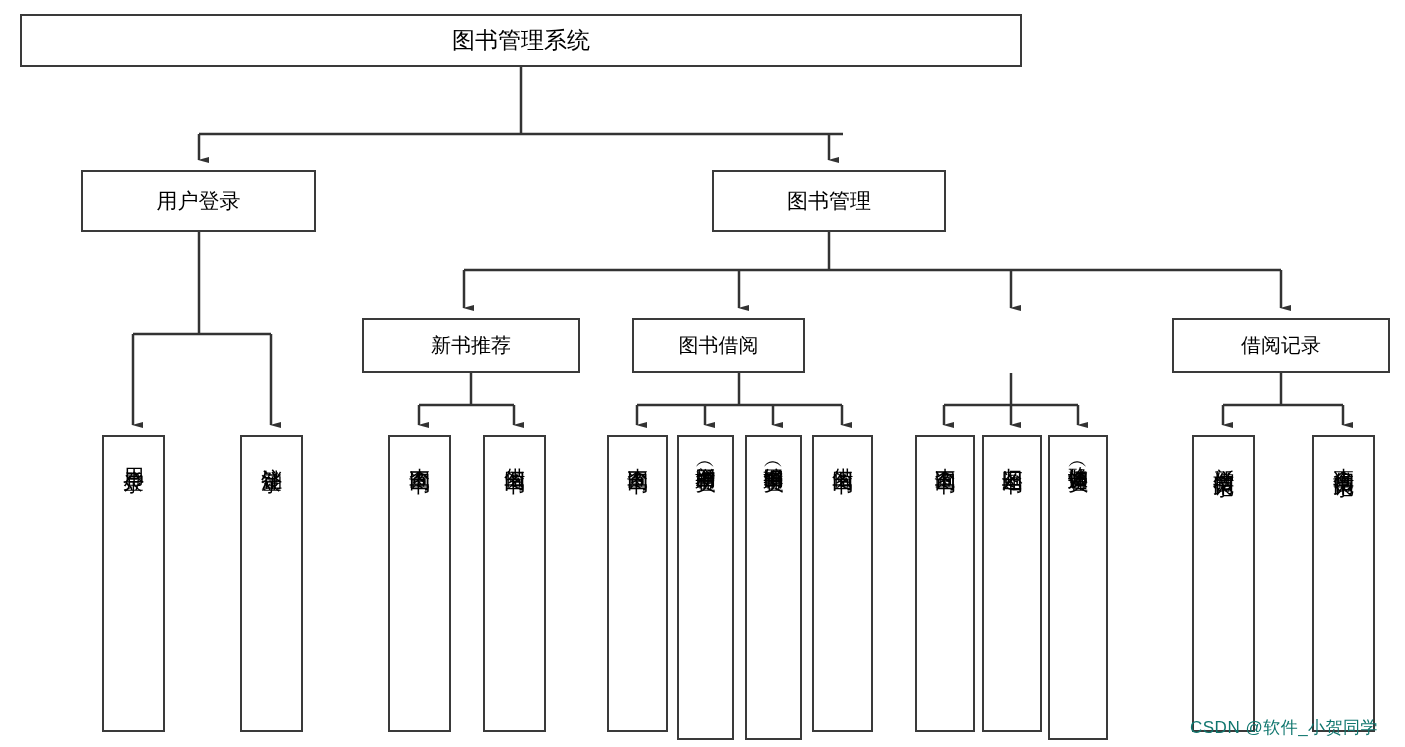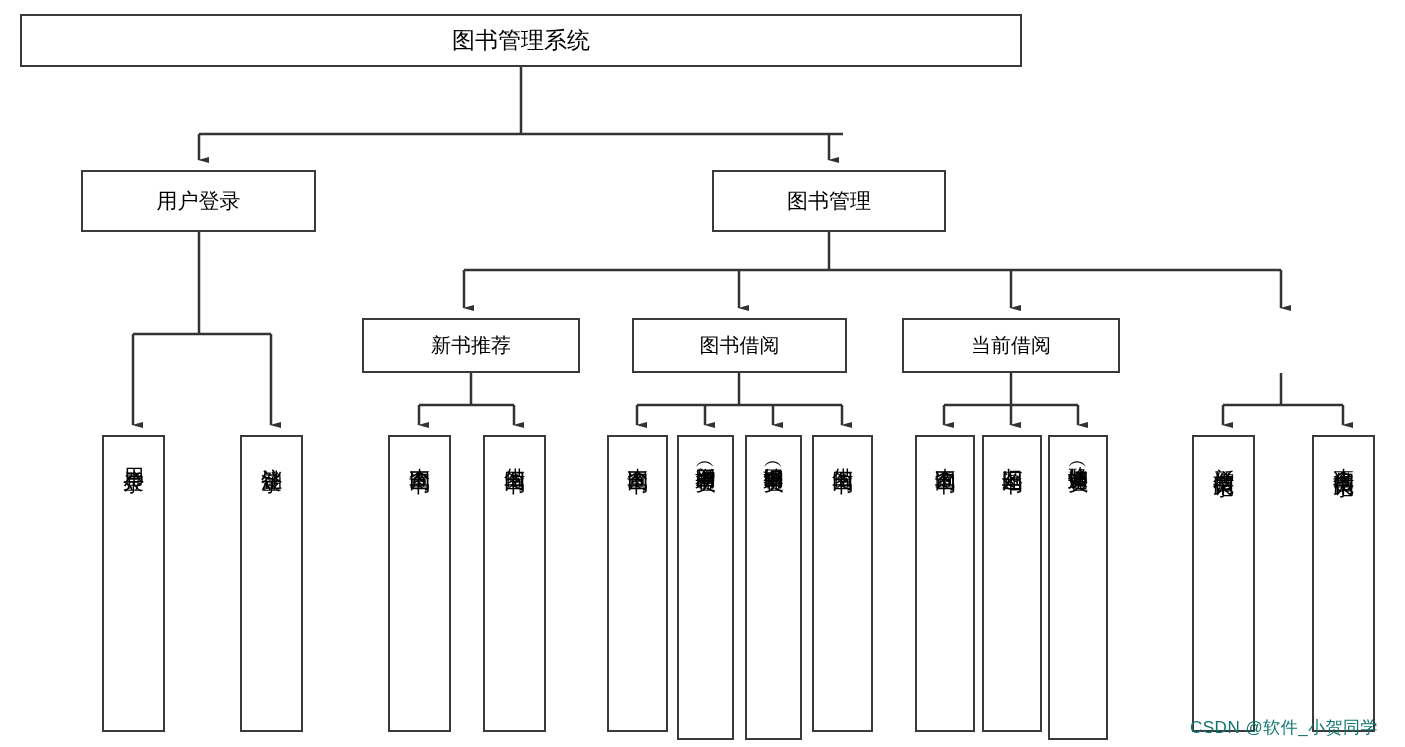--- a/index.html
+++ b/index.html
@@ -128,25 +128,25 @@
   <div class="node level1" style="left:81px; top:170px; width:235px; height:62px;">
     <span class="label">用户登录</span>
   </div>
   <div class="node level1" style="left:712px; top:170px; width:234px; height:62px;">
     <span class="label">图书管理</span>
   </div>
 
   <div class="node level2" style="left:362px; top:318px; width:218px; height:55px;">
     <span class="label">新书推荐</span>
   </div>
-  <div class="node level2" style="left:632px; top:318px; width:215px; height:55px;">
+  <div class="node level2" style="left:632px; top:318px; width:173px; height:55px;">
     <span class="label">图书借阅</span>
   </div>
-  <div class="node level2" style="left:902px; top:318px; width:218px; height:55px;">
-    <span class="label">当前借阅</span>
+  <div class="node level2" style="left:1172px; top:318px; width:218px; height:55px;">
+    <span class="label">借阅记录</span>
   </div>
 
   <div class="node leaf" style="left:102px; top:435px; width:63px; height:297px;">
     <span class="label">用户登录</span>
   </div>
   <div class="node leaf" style="left:240px; top:435px; width:63px; height:297px;">
     <span class="label">注销登录</span>
   </div>
 
   <div class="node leaf" style="left:388px; top:435px; width:63px; height:297px;">

